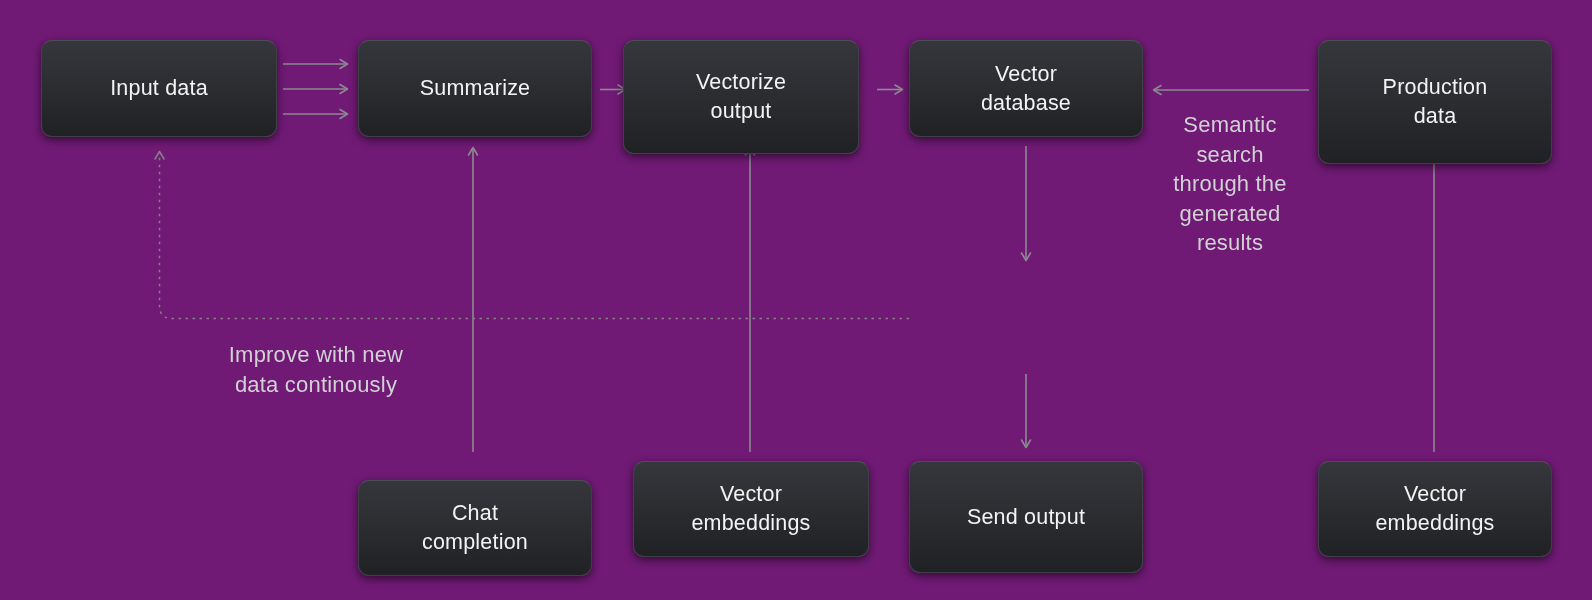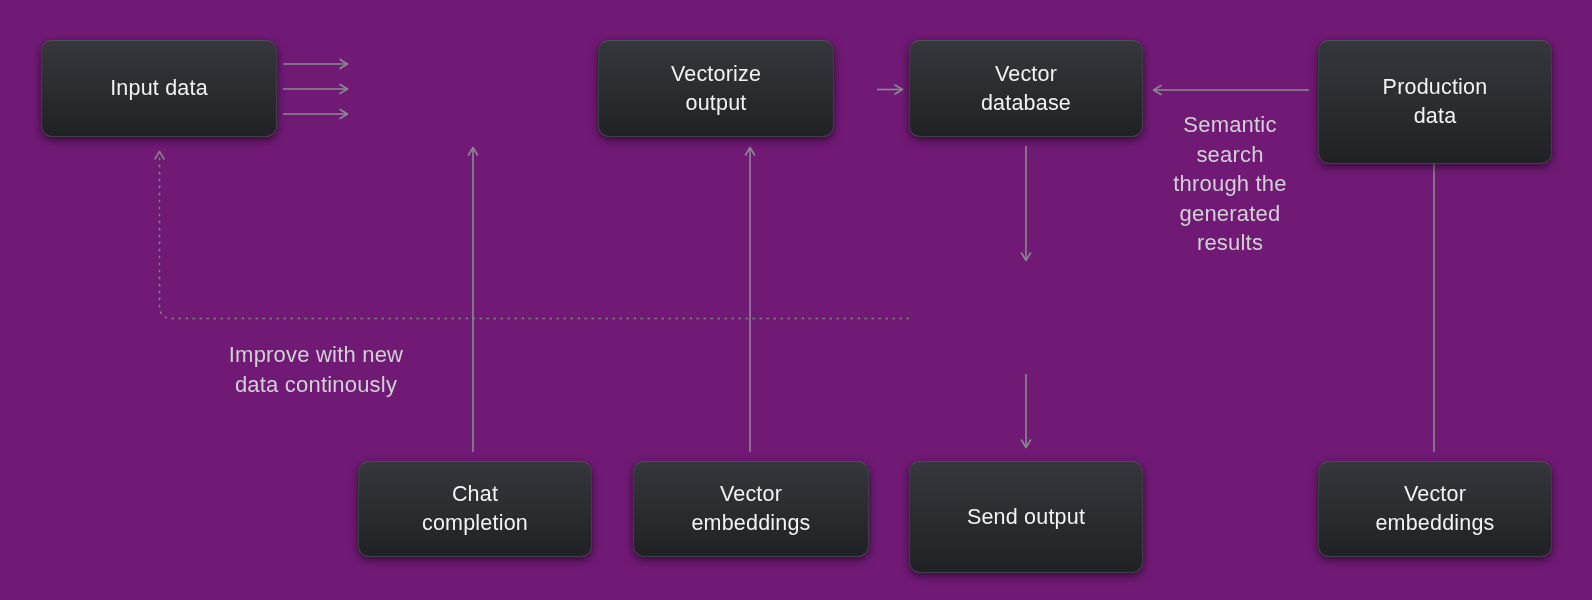--- a/index.html
+++ b/index.html
@@ -44,25 +44,25 @@
     white-space: pre-line;
     color: #d0d1d3;
     font-size: 22px;
     line-height: 29.5px;
     letter-spacing: 0.2px;
     margin-top: 12px;
   }
   
   .n-input        { left: 41px;   top: 40px;  width: 236px; height: 97px; }
   .n-summarize    { left: 358px;  top: 40px;  width: 234px; height: 97px; }
-  .n-vectorize    { left: 598px;  top: 40px;  width: 236px; height: 97px; }
+  .n-vectorize    { left: 623px;  top: 40px;  width: 236px; height: 114px; }
   .n-vectordb     { left: 909px;  top: 40px;  width: 234px; height: 97px; }
   .n-production   { left: 1318px; top: 40px;  width: 234px; height: 124px; }
   .n-found        { left: 909px;  top: 272px; width: 234px; height: 93px; }
-  .n-chat         { left: 358px;  top: 461px; width: 234px; height: 96px; }
+  .n-chat         { left: 358px;  top: 480px; width: 234px; height: 96px; }
   .n-vembed-left  { left: 633px;  top: 461px; width: 236px; height: 96px; }
   .n-send         { left: 909px;  top: 461px; width: 234px; height: 112px; }
   .n-vembed-right { left: 1318px; top: 461px; width: 234px; height: 96px; }
 
   .a-semantic { left: 1145px; top: 98px;  width: 170px; }
   .a-improve  { left: 196px;  top: 328px; width: 240px; }
 </style>
 </head>
 <body>
 
@@ -99,20 +99,21 @@
       <line x1="750" y1="452" x2="750" y2="148" marker-end="url(#chev)"></line>
 
       <line x1="1434" y1="452" x2="1434" y2="150" marker-end="url(#chev)"></line>
     </g>
 
     <path d="M 909 318.5 L 172 318.5 Q 159.5 318.5 159.5 306 L 159.5 152" fill="none" stroke="#818186" stroke-width="1.5" stroke-dasharray="2.5 4.5" marker-end="url(#chevDash)"></path>
   </svg>
 
   <div class="node n-input">Input data</div>
 
+  <div class="node n-summarize">Summarize</div>
 
   <div class="node n-vectorize">Vectorize
 output</div>
 
   <div class="node n-vectordb">Vector
 database</div>
 
   <div class="node n-production">Production
 data</div>
 

